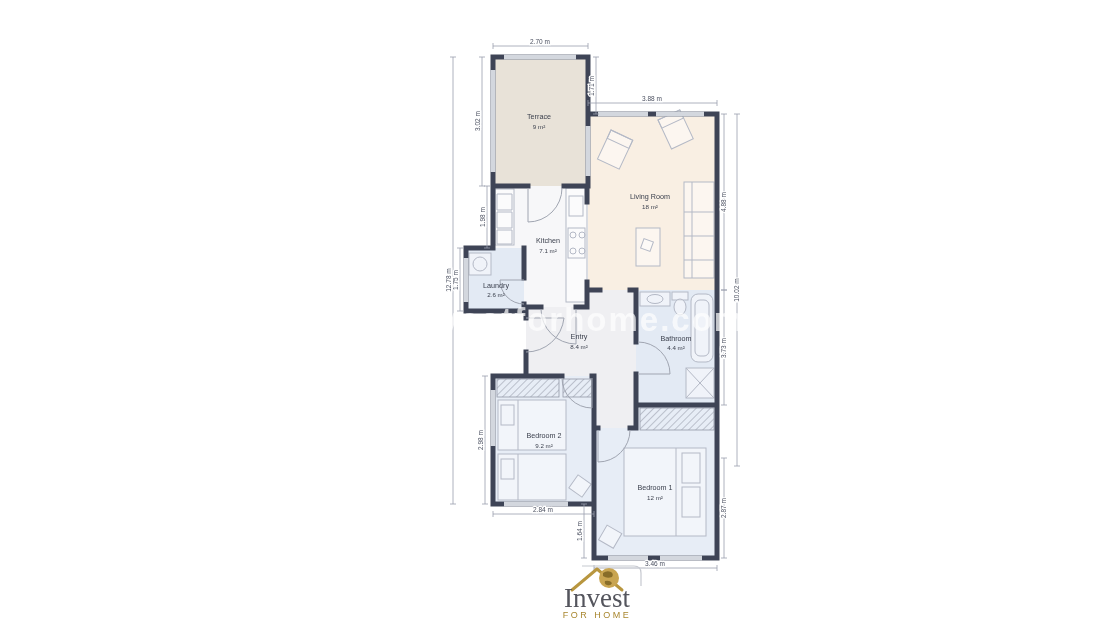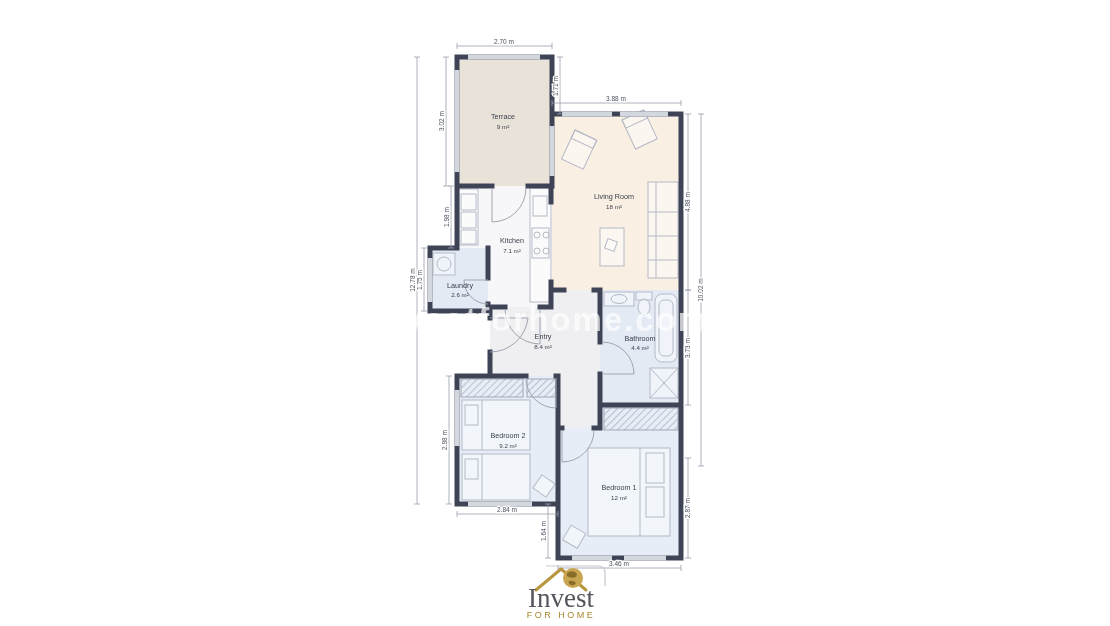--- a/index.html
+++ b/index.html
@@ -1,17 +1,17 @@
 <!DOCTYPE html>
 <html><head>
 <meta charset="utf-8">
 <style>
   html,body{margin:0;padding:0;background:#ffffff;}
   .canvas{position:relative;width:944px;height:626px;background:#ffffff;overflow:hidden;
-          font-family:"Liberation Sans",sans-serif;}
+          font-family:"Liberation Sans",sans-serif;margin-left:36px;}
   svg{position:absolute;left:0;top:0;}
   .walls{stroke:#3e4456;stroke-width:5;fill:none;stroke-linecap:square;}
   .wins{stroke:#d3d7de;stroke-width:5;fill:none;}
   .doors{stroke:#a0a5b1;stroke-width:1;fill:none;}
   .furn{stroke:#b4b9c6;stroke-width:1;fill:rgba(255,255,255,0.45);}
   .furnl{stroke:#b4b9c6;stroke-width:1;fill:none;}
   .ward{stroke:#949aa8;stroke-width:0.8;fill:url(#hatch);}
   .dim path{stroke:#9aa0ad;stroke-width:0.8;fill:none;}
   .dim text{font-size:6.5px;fill:#4b5060;paint-order:stroke;stroke:#ffffff;stroke-width:2.5px;
             font-family:"Liberation Sans",sans-serif;}

